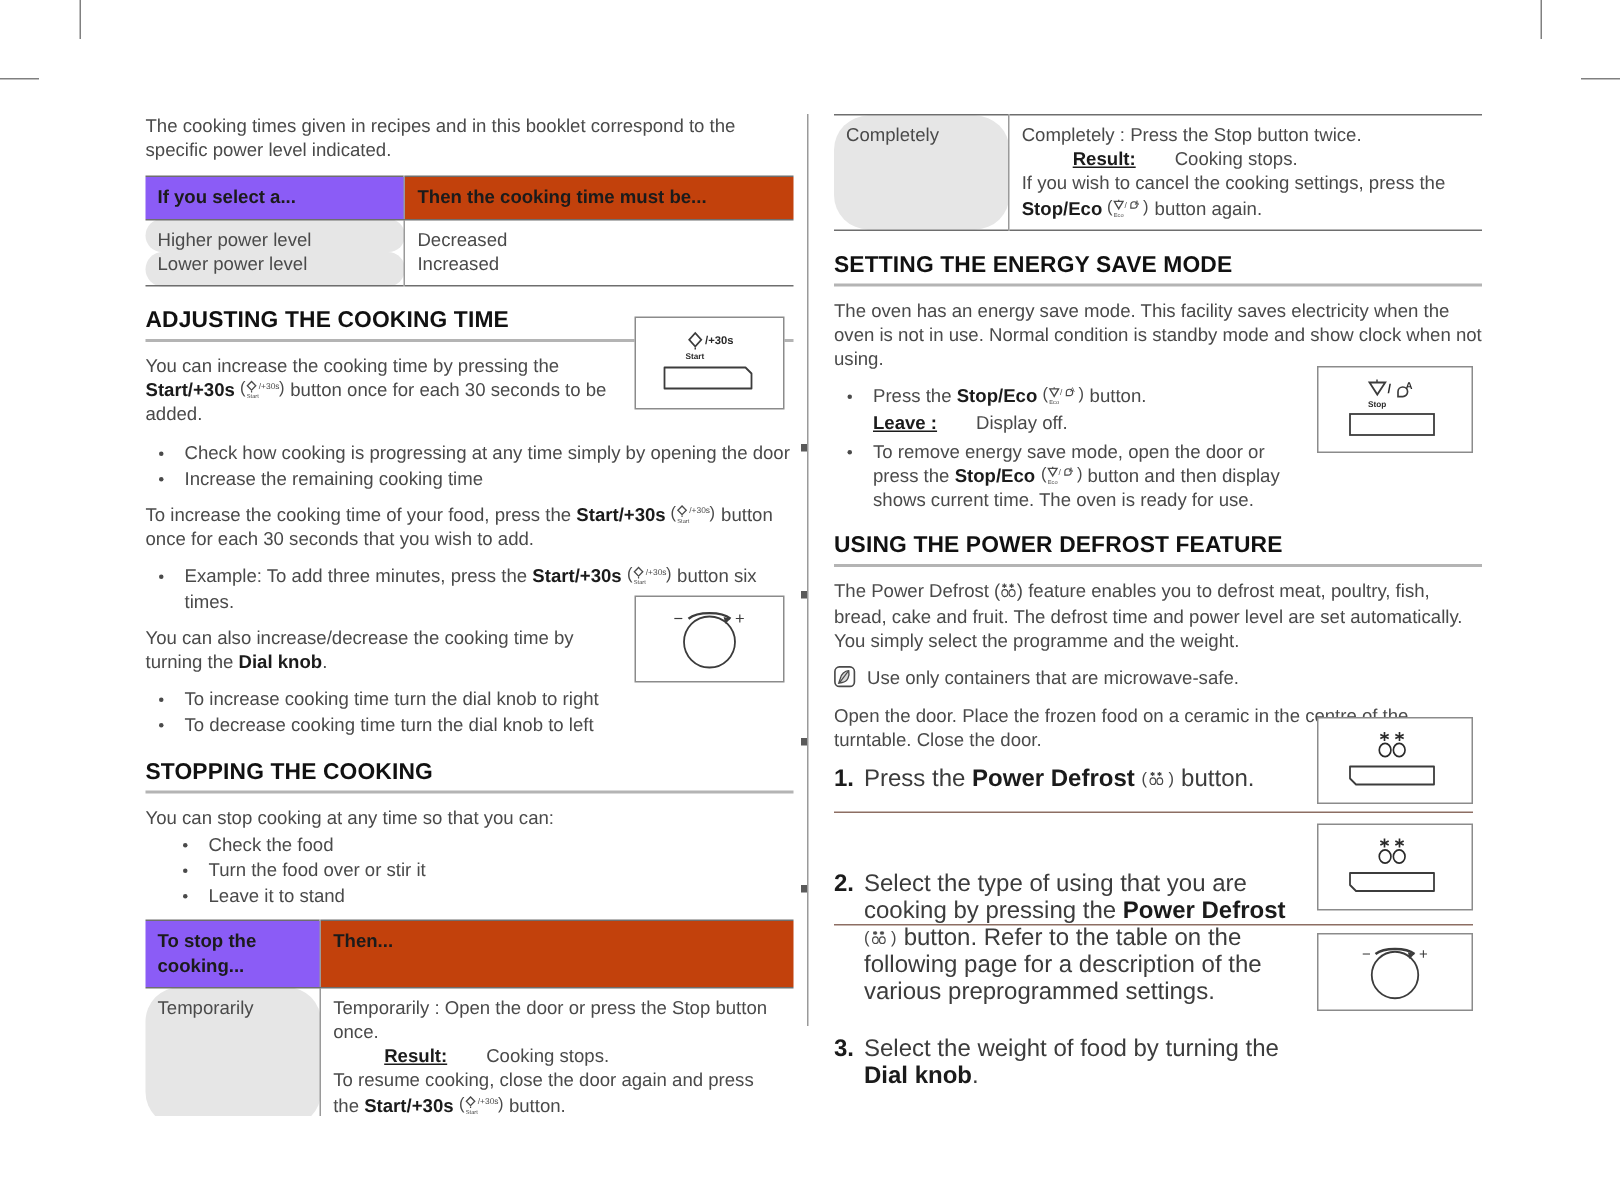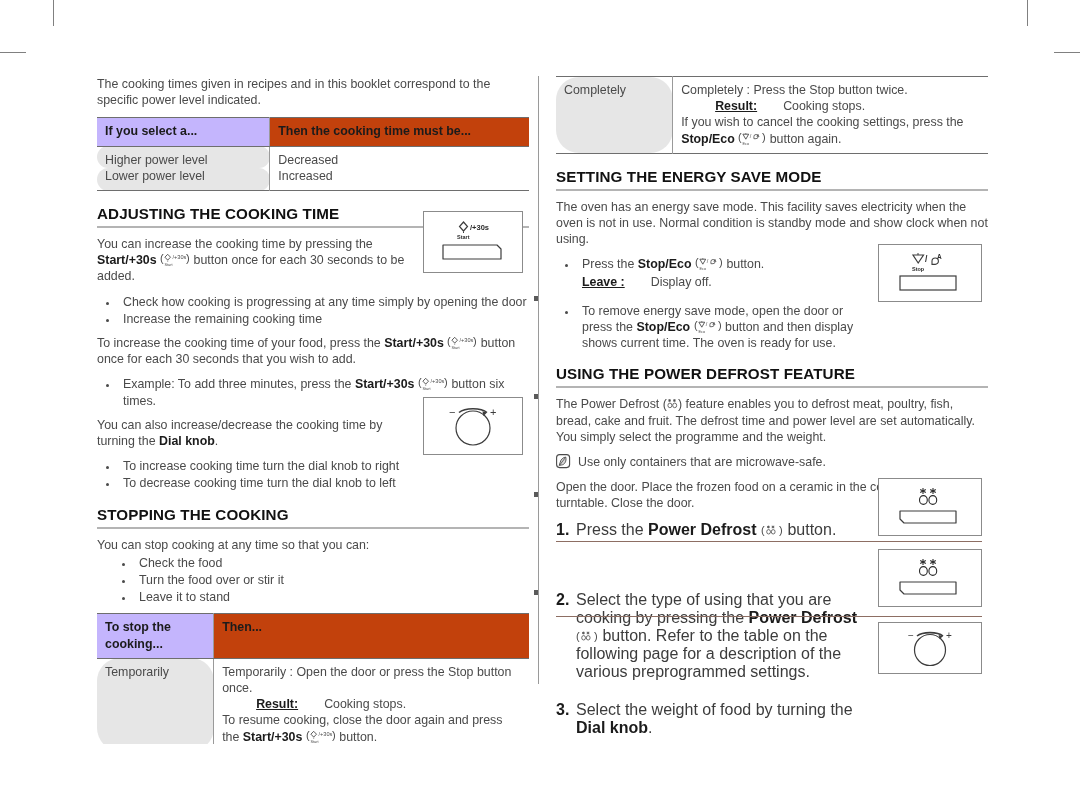--- a/index.html
+++ b/index.html
@@ -86,21 +86,21 @@
     border-bottom: 1px solid #6e6e6e;
     vertical-align: top;
   }
   table.tbl td {
     padding: 5px 8px 6px 8px;
     vertical-align: top;
     color: #4a4a4a;
     border-radius: 23px;
   }
   table.tbl .c1 { background: #e6e6e6; border-right: 1px solid #9a9a9a; width: 40%; }
-  table.tbl th.c1 { background: #c4b5fd; border-right: 1px solid #9a9a9a; }
+  table.tbl th.c1 { background: #8b5cf6; border-right: 1px solid #9a9a9a; }
   table.tbl td.c2 { background: #fff; }
 
   
   ul { margin: 2px 0 9px 0; padding-left: 22px; }
   ul li { margin-bottom: 1px; padding-left: 4px; }
   ul.tight { margin: 1px 0 8px 0; }
   li::marker { color: #4a4a4a; font-size: 11px; }
 
   
   .step { display: flex; margin: 0 0 8px 0; }
@@ -359,21 +359,21 @@
               <text x="14" y="3.6" font-size="4.4" fill="#4a4a4a" font-family="Liberation Sans, sans-serif">A</text>
               <text x="0" y="11.6" font-size="3.8" fill="#4a4a4a" font-family="Liberation Sans, sans-serif">Eco</text>
             </g>
             <text x="24" y="9" font-size="11" fill="#4a4a4a" font-family="Liberation Sans, sans-serif">)</text>
           </svg>
         </span><span> button.</span>
         <div class="result" style="padding-left:0;margin-top:1px">
           <span class="lbl">Leave :</span><span class="val">Display off.</span>
         </div>
       </li>
-      <li style="margin-top:13px">
+      <li style="margin-top:3px">
         <span>To remove energy save mode, open the door or press the </span><b>Stop/Eco</b>
         <span class="inl">
           <svg width="28" height="13" viewBox="0 0 28 13">
             <text x="0" y="9" font-size="11" fill="#4a4a4a" font-family="Liberation Sans, sans-serif">(</text>
             <g transform="translate(4.5,1)">
               <path d="M0.4 1.2 L6.2 1.2 L3.3 6.2 Z" fill="none" stroke="#4a4a4a" stroke-width="0.9"></path>
               <line x1="3.3" y1="0.2" x2="3.3" y2="1.2" stroke="#4a4a4a" stroke-width="0.8"></line>
               <text x="7.2" y="5.4" font-size="5.6" fill="#4a4a4a" font-family="Liberation Sans, sans-serif">/</text>
               <path d="M11.4 3.6 a2.1 2.1 0 1 1 2.1 2.1 h-2.1 z" fill="none" stroke="#4a4a4a" stroke-width="0.8"></path>
               <text x="14" y="3.6" font-size="4.4" fill="#4a4a4a" font-family="Liberation Sans, sans-serif">A</text>

